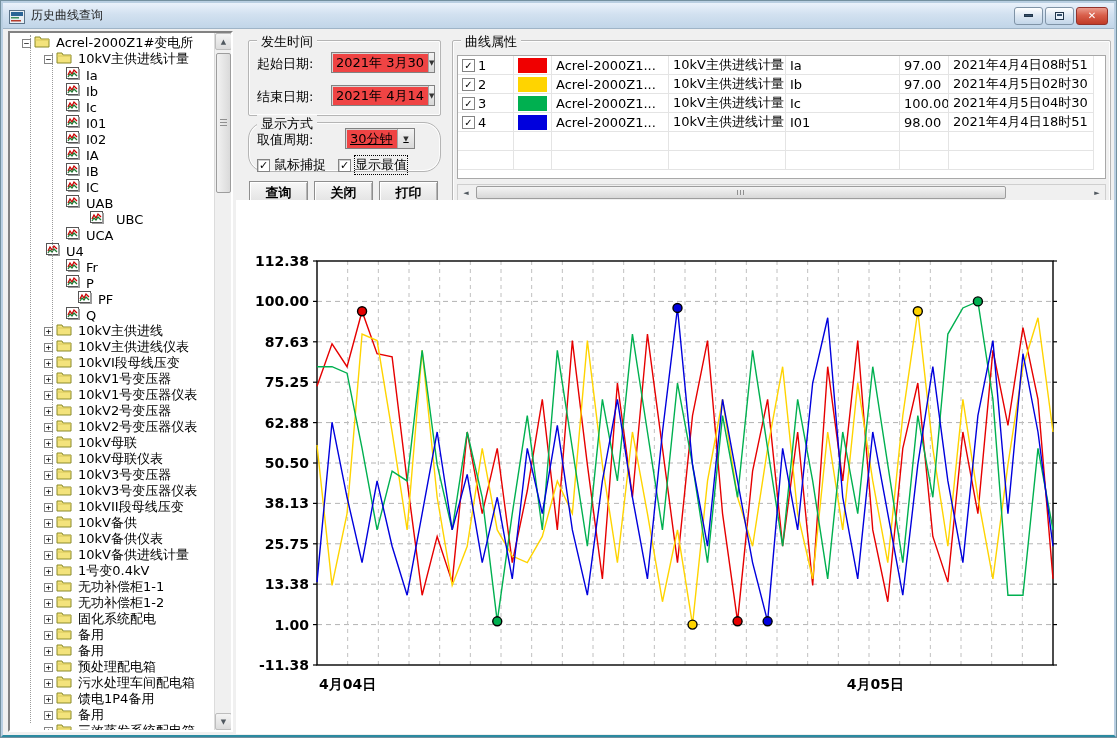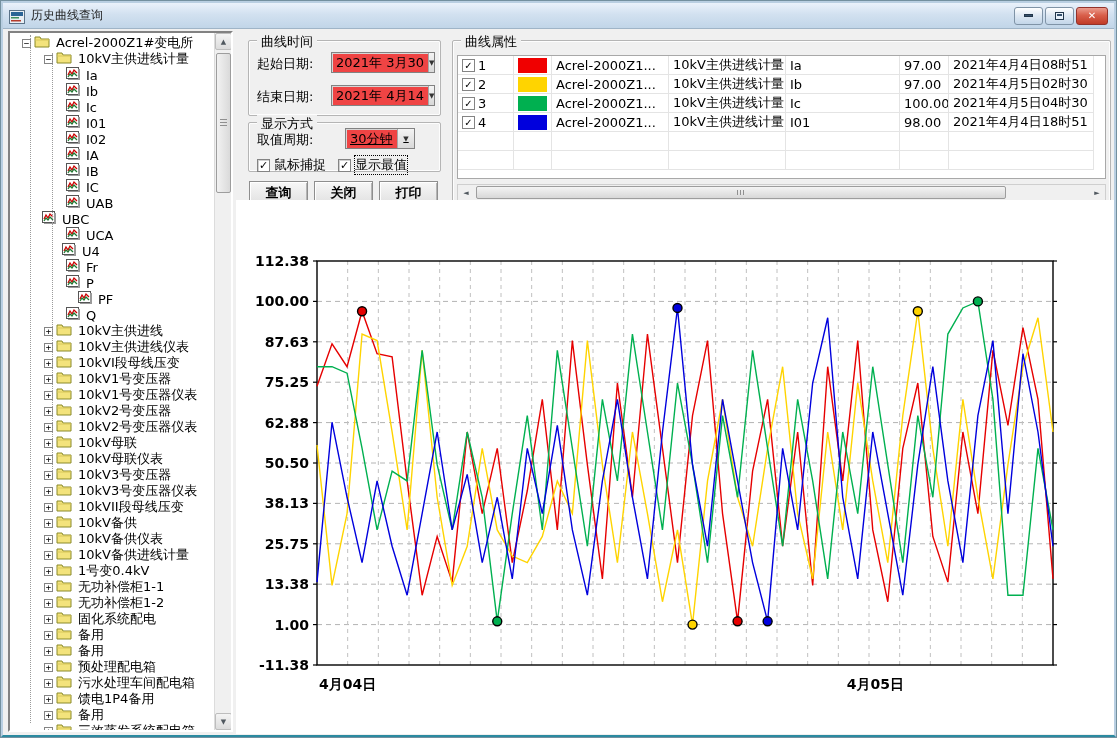--- a/index.html
+++ b/index.html
@@ -238,41 +238,41 @@
           <div class="tree-row" style="padding-left: 56px;">
             <span class="tree-icon"><svg width="14" height="13" viewBox="0 0 14 13">
                 <rect x="0.5" y="0.5" width="12" height="11" fill="#fff" stroke="#555"></rect>
                 <rect x="12" y="2" width="2" height="11" fill="#9a9a9a"></rect>
                 <rect x="2" y="12" width="12" height="1.5" fill="#9a9a9a"></rect>
                 <polyline points="2,8 4,4 6,7 8,3 11,6" fill="none" stroke="#cc0000" stroke-width="1.3"></polyline>
                 <polyline points="2,10 4,7 6,9 8,6 11,9" fill="none" stroke="#1f7a33" stroke-width="1.3"></polyline>
               </svg></span>
             <span class="lbl">UAB</span>
           </div>
-          <div class="tree-row" style="padding-left: 32px;">
+          <div class="tree-row" style="padding-left: 80px; gap: 6px;">
             <span class="tree-icon"><svg width="14" height="13" viewBox="0 0 14 13">
                 <rect x="0.5" y="0.5" width="12" height="11" fill="#fff" stroke="#555"></rect>
                 <rect x="12" y="2" width="2" height="11" fill="#9a9a9a"></rect>
                 <rect x="2" y="12" width="12" height="1.5" fill="#9a9a9a"></rect>
                 <polyline points="2,8 4,4 6,7 8,3 11,6" fill="none" stroke="#cc0000" stroke-width="1.3"></polyline>
                 <polyline points="2,10 4,7 6,9 8,6 11,9" fill="none" stroke="#1f7a33" stroke-width="1.3"></polyline>
               </svg></span>
             <span class="lbl">UBC</span>
           </div>
           <div class="tree-row" style="padding-left: 56px;">
             <span class="tree-icon"><svg width="14" height="13" viewBox="0 0 14 13">
                 <rect x="0.5" y="0.5" width="12" height="11" fill="#fff" stroke="#555"></rect>
                 <rect x="12" y="2" width="2" height="11" fill="#9a9a9a"></rect>
                 <rect x="2" y="12" width="12" height="1.5" fill="#9a9a9a"></rect>
                 <polyline points="2,8 4,4 6,7 8,3 11,6" fill="none" stroke="#cc0000" stroke-width="1.3"></polyline>
                 <polyline points="2,10 4,7 6,9 8,6 11,9" fill="none" stroke="#1f7a33" stroke-width="1.3"></polyline>
               </svg></span>
             <span class="lbl">UCA</span>
           </div>
-          <div class="tree-row" style="padding-left: 52px;">
+          <div class="tree-row" style="padding-left: 36px;">
             <span class="tree-icon"><svg width="14" height="13" viewBox="0 0 14 13">
                 <rect x="0.5" y="0.5" width="12" height="11" fill="#fff" stroke="#555"></rect>
                 <rect x="12" y="2" width="2" height="11" fill="#9a9a9a"></rect>
                 <rect x="2" y="12" width="12" height="1.5" fill="#9a9a9a"></rect>
                 <polyline points="2,8 4,4 6,7 8,3 11,6" fill="none" stroke="#cc0000" stroke-width="1.3"></polyline>
                 <polyline points="2,10 4,7 6,9 8,6 11,9" fill="none" stroke="#1f7a33" stroke-width="1.3"></polyline>
               </svg></span>
             <span class="lbl">U4</span>
           </div>
           <div class="tree-row" style="padding-left: 56px;">
@@ -527,38 +527,38 @@
           <div class="guide" style="top: 20px; left: 42px; height: 420px;"></div>
         </div>
       <div class="v-scroll">
         <span class="arr up">▲</span>
         <span class="v-thumb"></span>
         <span class="arr down">▼</span>
       </div>
     </div>
 
     <div class="groupbox" style="left:245px; top:11px; width:193px; height:76px;">
-      <span class="legend">曲线时间</span>
+      <span class="legend">发生时间</span>
       <div class="fieldrow" style="left:8px; top:14px;">
         <span>起始日期:</span>
       </div>
       <div class="combo" style="position:absolute; left:82px; top:11px; width:104px;">
         <span class="val">2021年 3月30</span>
         <span class="drop">▼</span>
       </div>
       <div class="fieldrow" style="left:8px; top:47px;">
         <span>结束日期:</span>
       </div>
       <div class="combo" style="position:absolute; left:82px; top:44px; width:104px;">
         <span class="val">2021年 4月14</span>
         <span class="drop">▼</span>
       </div>
     </div>
 
-    <div class="groupbox" style="left:245px; top:93px; width:193px; height:50px;">
+    <div class="groupbox" style="left:245px; top:93px; width:193px; height:50px;border-radius:17px;">
       <span class="legend">显示方式</span>
       <div class="fieldrow" style="left:8px; top:8px;">
         <span>取值周期:</span>
       </div>
       <div class="combo" style="position:absolute; left:96px; top:5px; width:70px;text-decoration:underline;">
         <span class="val">30分钟</span>
         <span class="drop">▼</span>
       </div>
       <div class="fieldrow" style="left:8px; top:33px; gap:12px;">
         <span class="checkitem">

